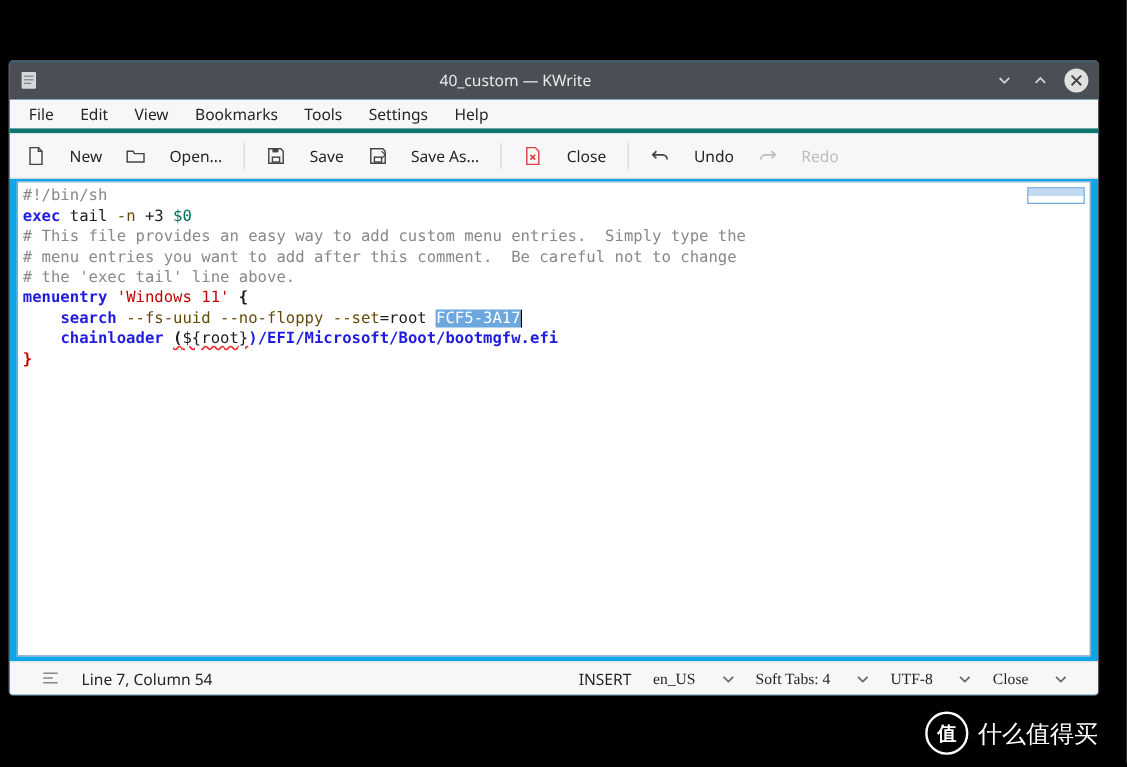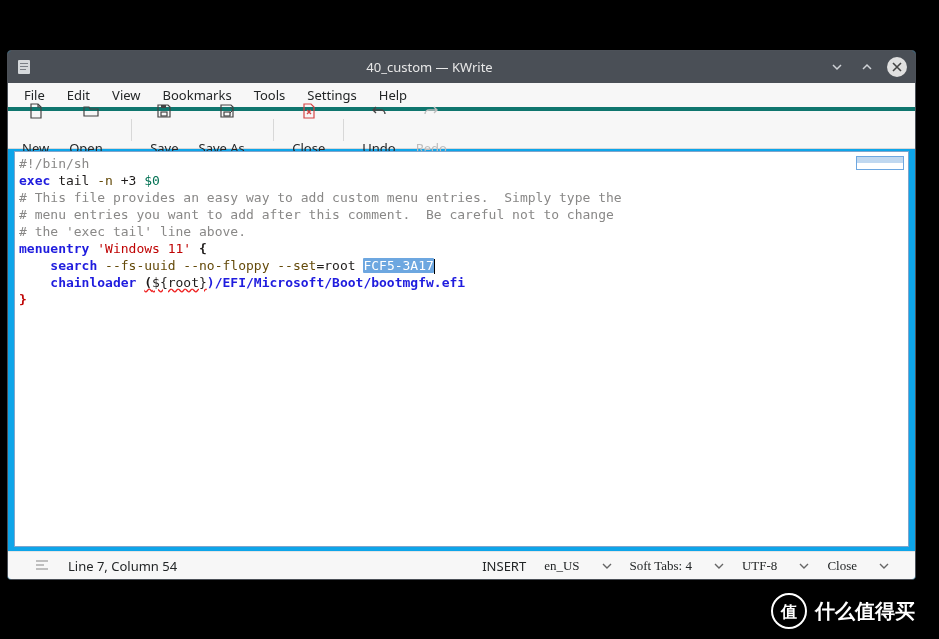--- a/index.html
+++ b/index.html
@@ -82,21 +82,20 @@
   border-bottom: 1px solid #d8d8d8;
 }
 .tool-btn {
   display: flex;
   align-items: center;
   gap: 20px;
   padding: 5px 8px;
   cursor: pointer;
   color: #232627;
   border-radius: 3px;
-  flex-direction: column;
 }
 .tool-btn.disabled { color: #bdbdbd; cursor: default; }
 .tool-sep {
   width: 1px;
   height: 22px;
   background: #d8d8d8;
   margin: 0 6px;
 }
 .tool-icon { width: 16px; height: 16px; display: inline-flex; }
 .editor-wrap {
@@ -165,21 +164,21 @@
 }
 .brand-circle {
   width: 36px; height: 36px;
   border-radius: 50%;
   background: #000;
   border: 2px solid #fff;
   color: #fff;
   display: flex; align-items: center; justify-content: center;
   font-size: 16px; font-weight: bold;
 }
-.brand-text { color:#fff; font-size: 20px; font-weight: bold; }
+.brand-text { color:#fff; font-size: 20px; font-weight: normal; }
 svg { display: block; }
 </style>
 </head>
 <body>
 
 <div class="window">
 
   <div class="titlebar">
     <span class="titlebar-icon">
       <svg width="16" height="16" viewBox="0 0 16 16">

